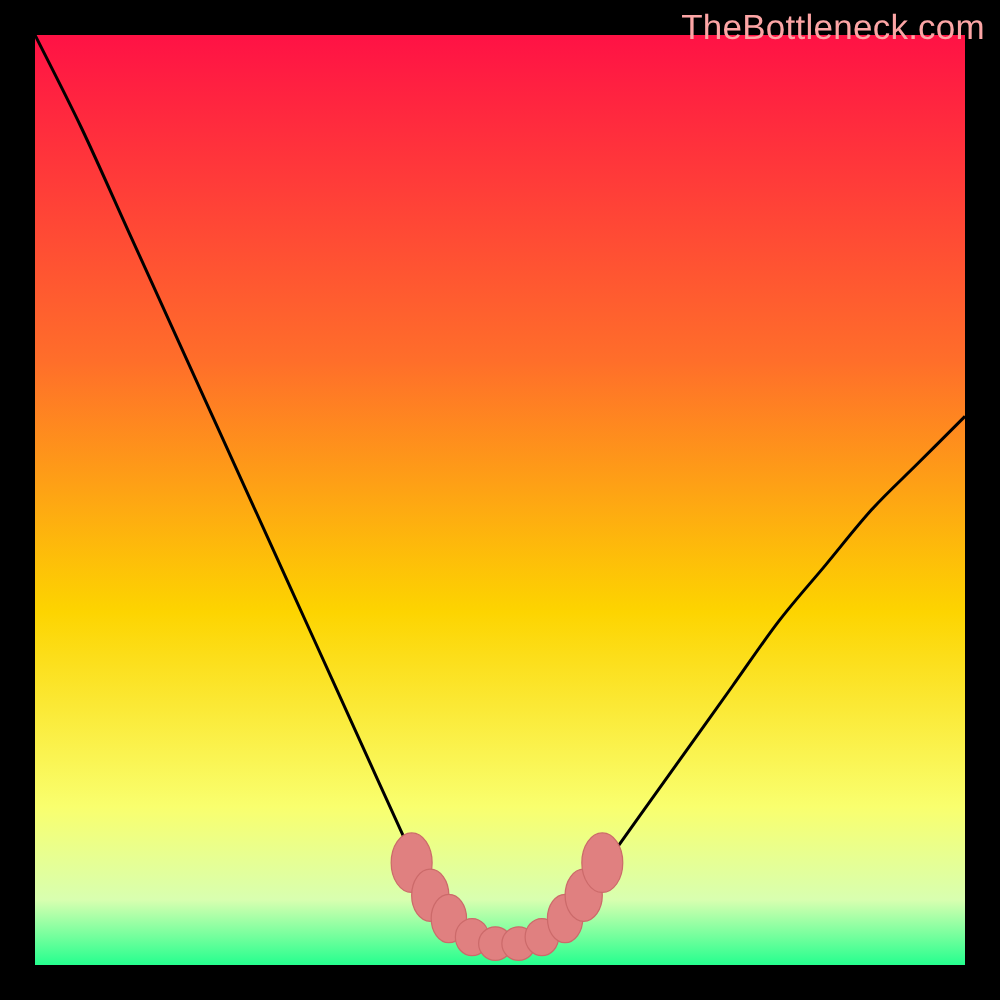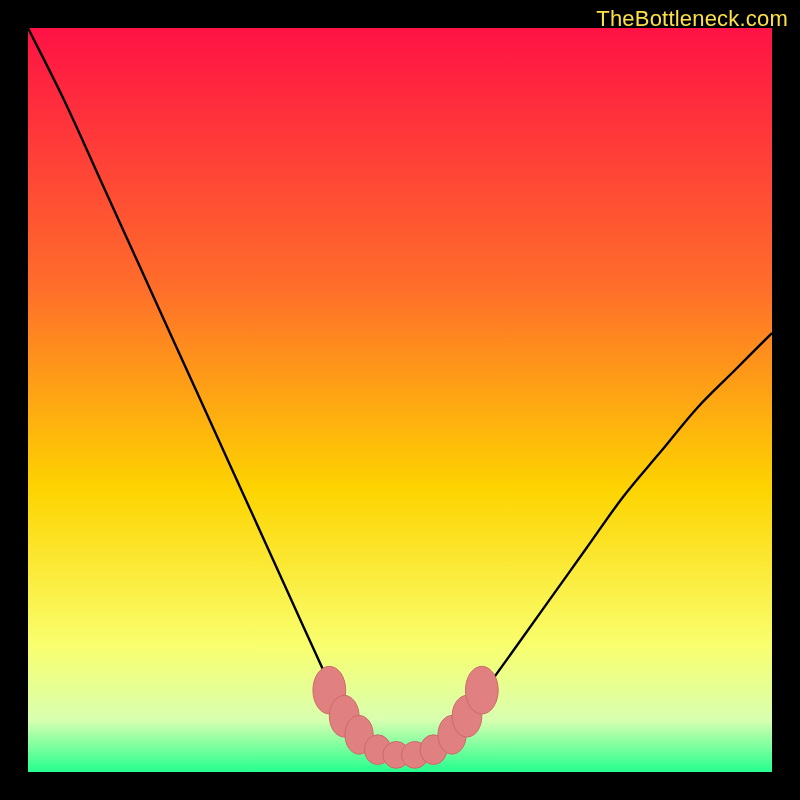--- a/index.html
+++ b/index.html
@@ -22,22 +22,22 @@
     left: 28px;
     top: 28px;
     width: 744px;
     height: 744px;
     overflow: hidden;
   }
   .watermark {
     position: absolute;
     top: 6px;
     right: 12px;
-    color: #fde047;
-    font-size: 22px;
+    color: #fca5a5;
+    font-size: 28px;
     font-weight: 500;
     letter-spacing: 0.2px;
     z-index: 50;
   }
   svg { display: block; }
 </style>
 </head>
 <body>
 
 <div class="frame">

